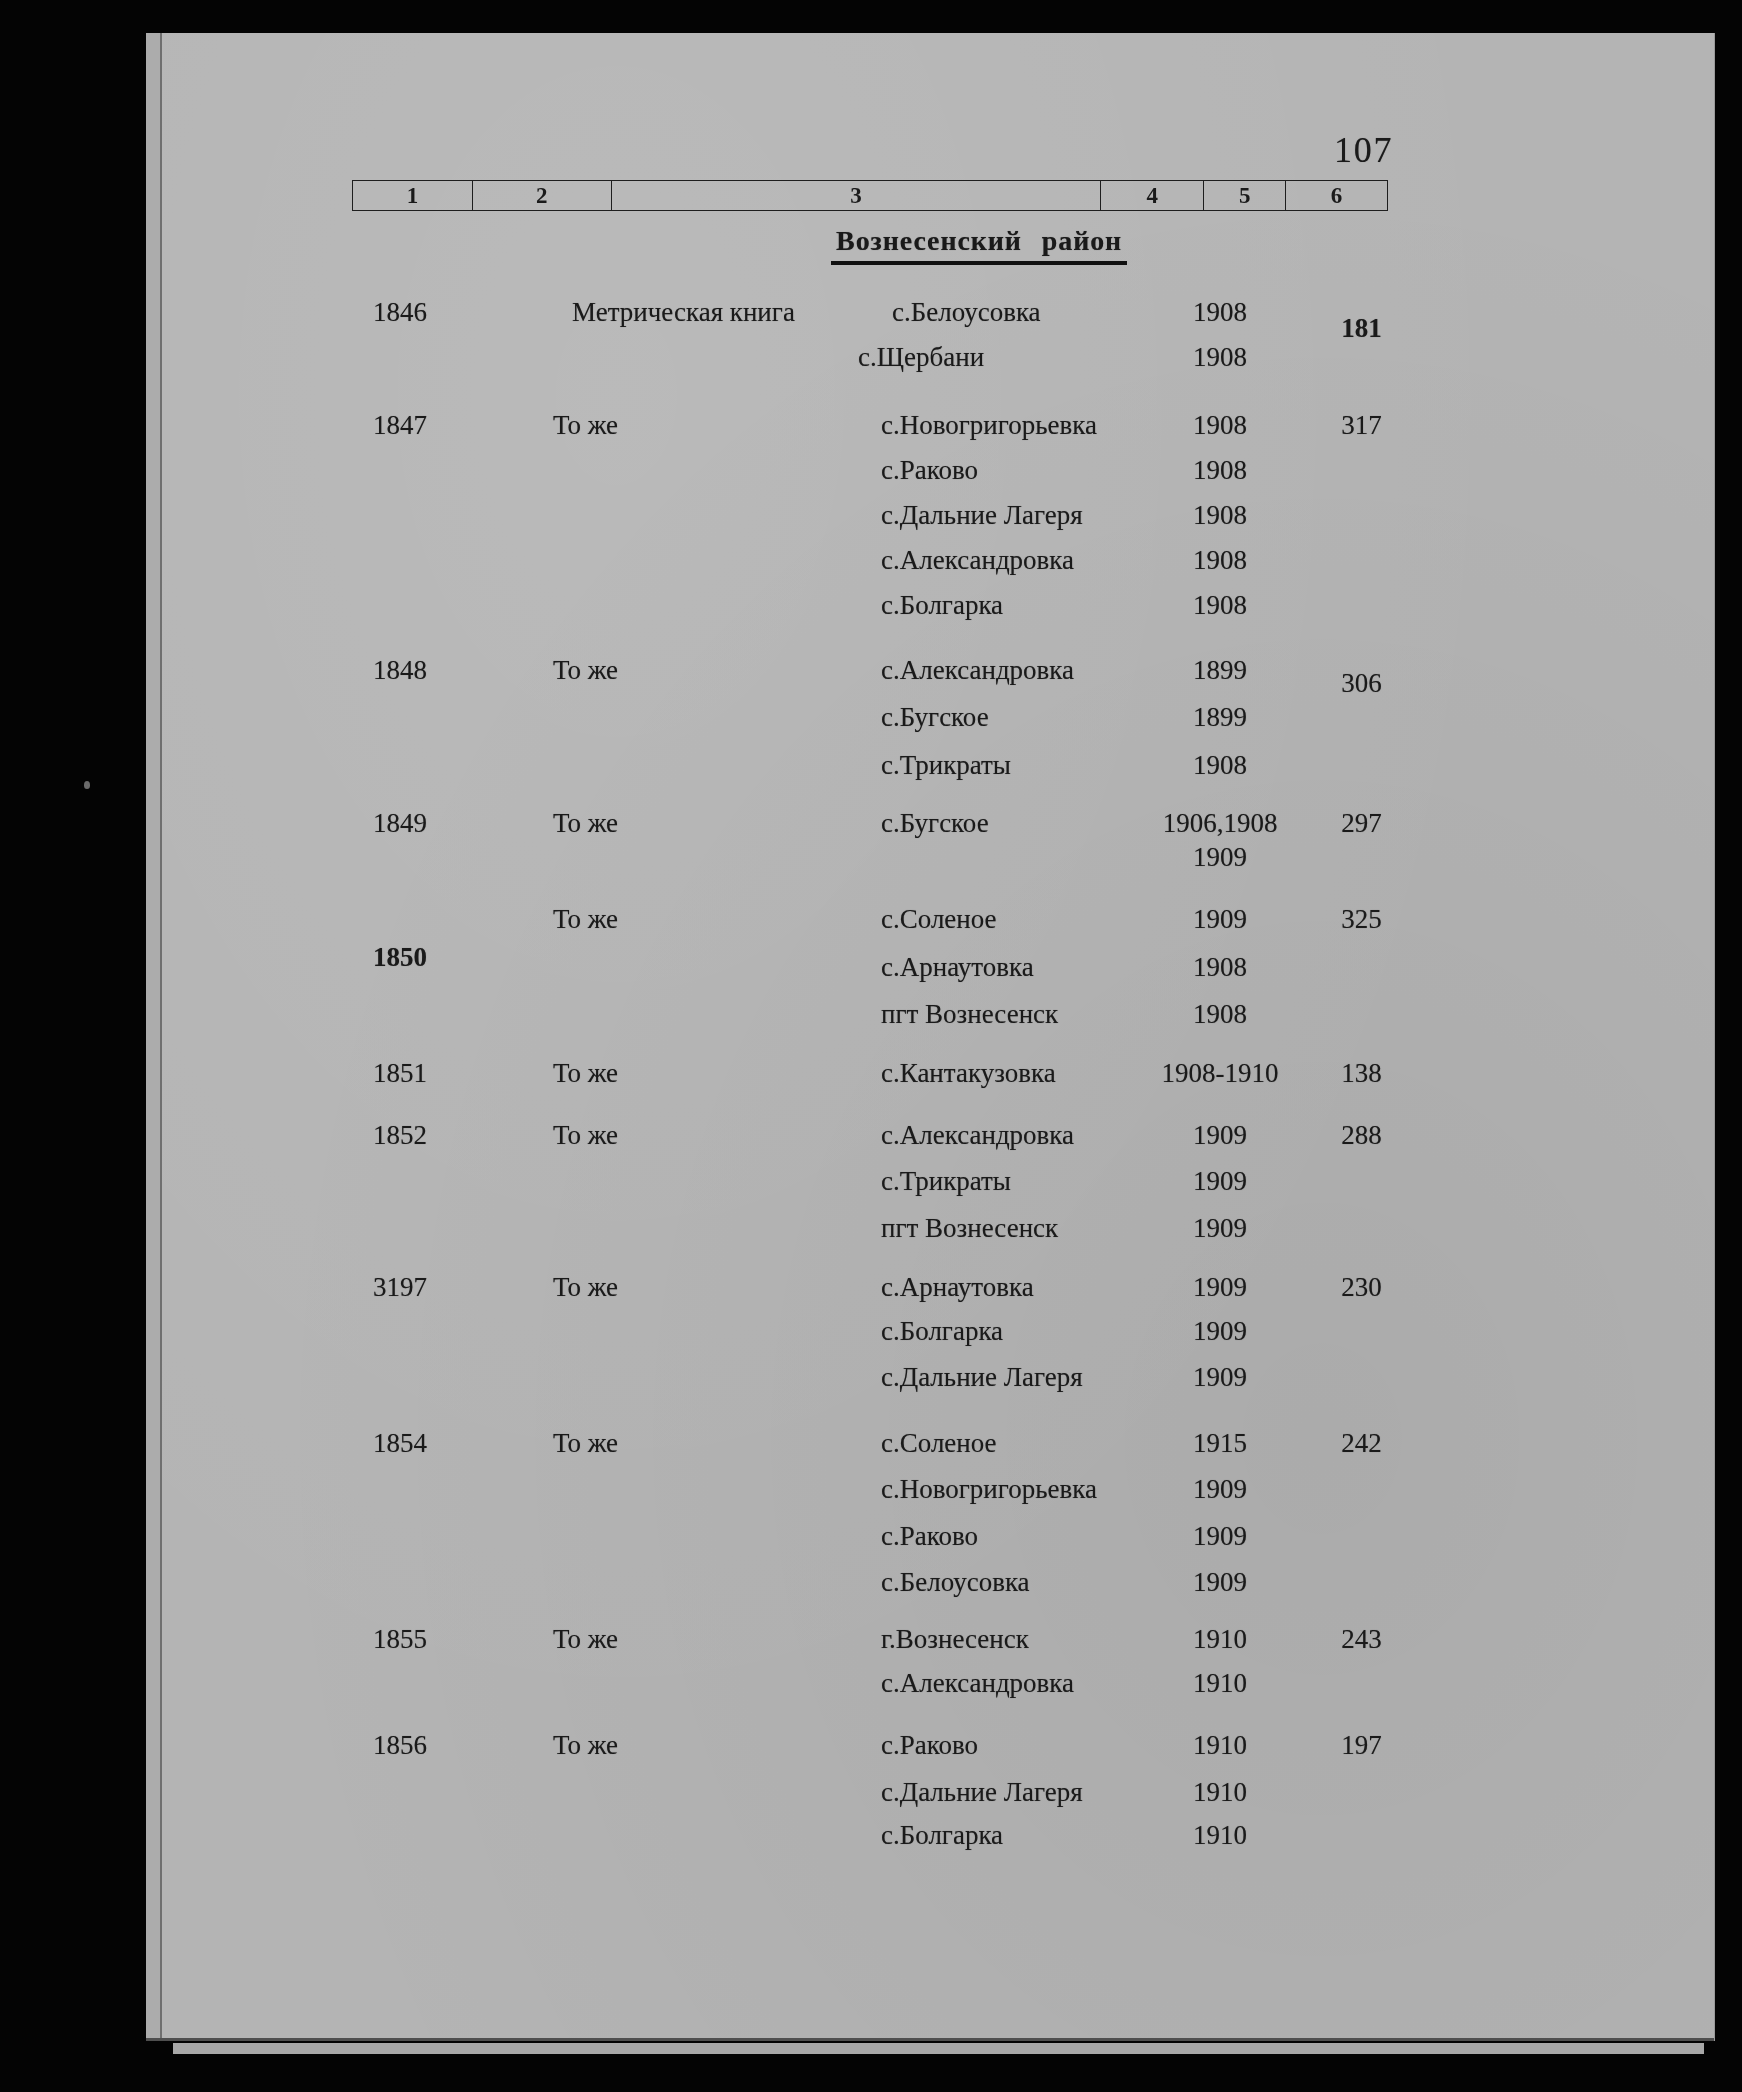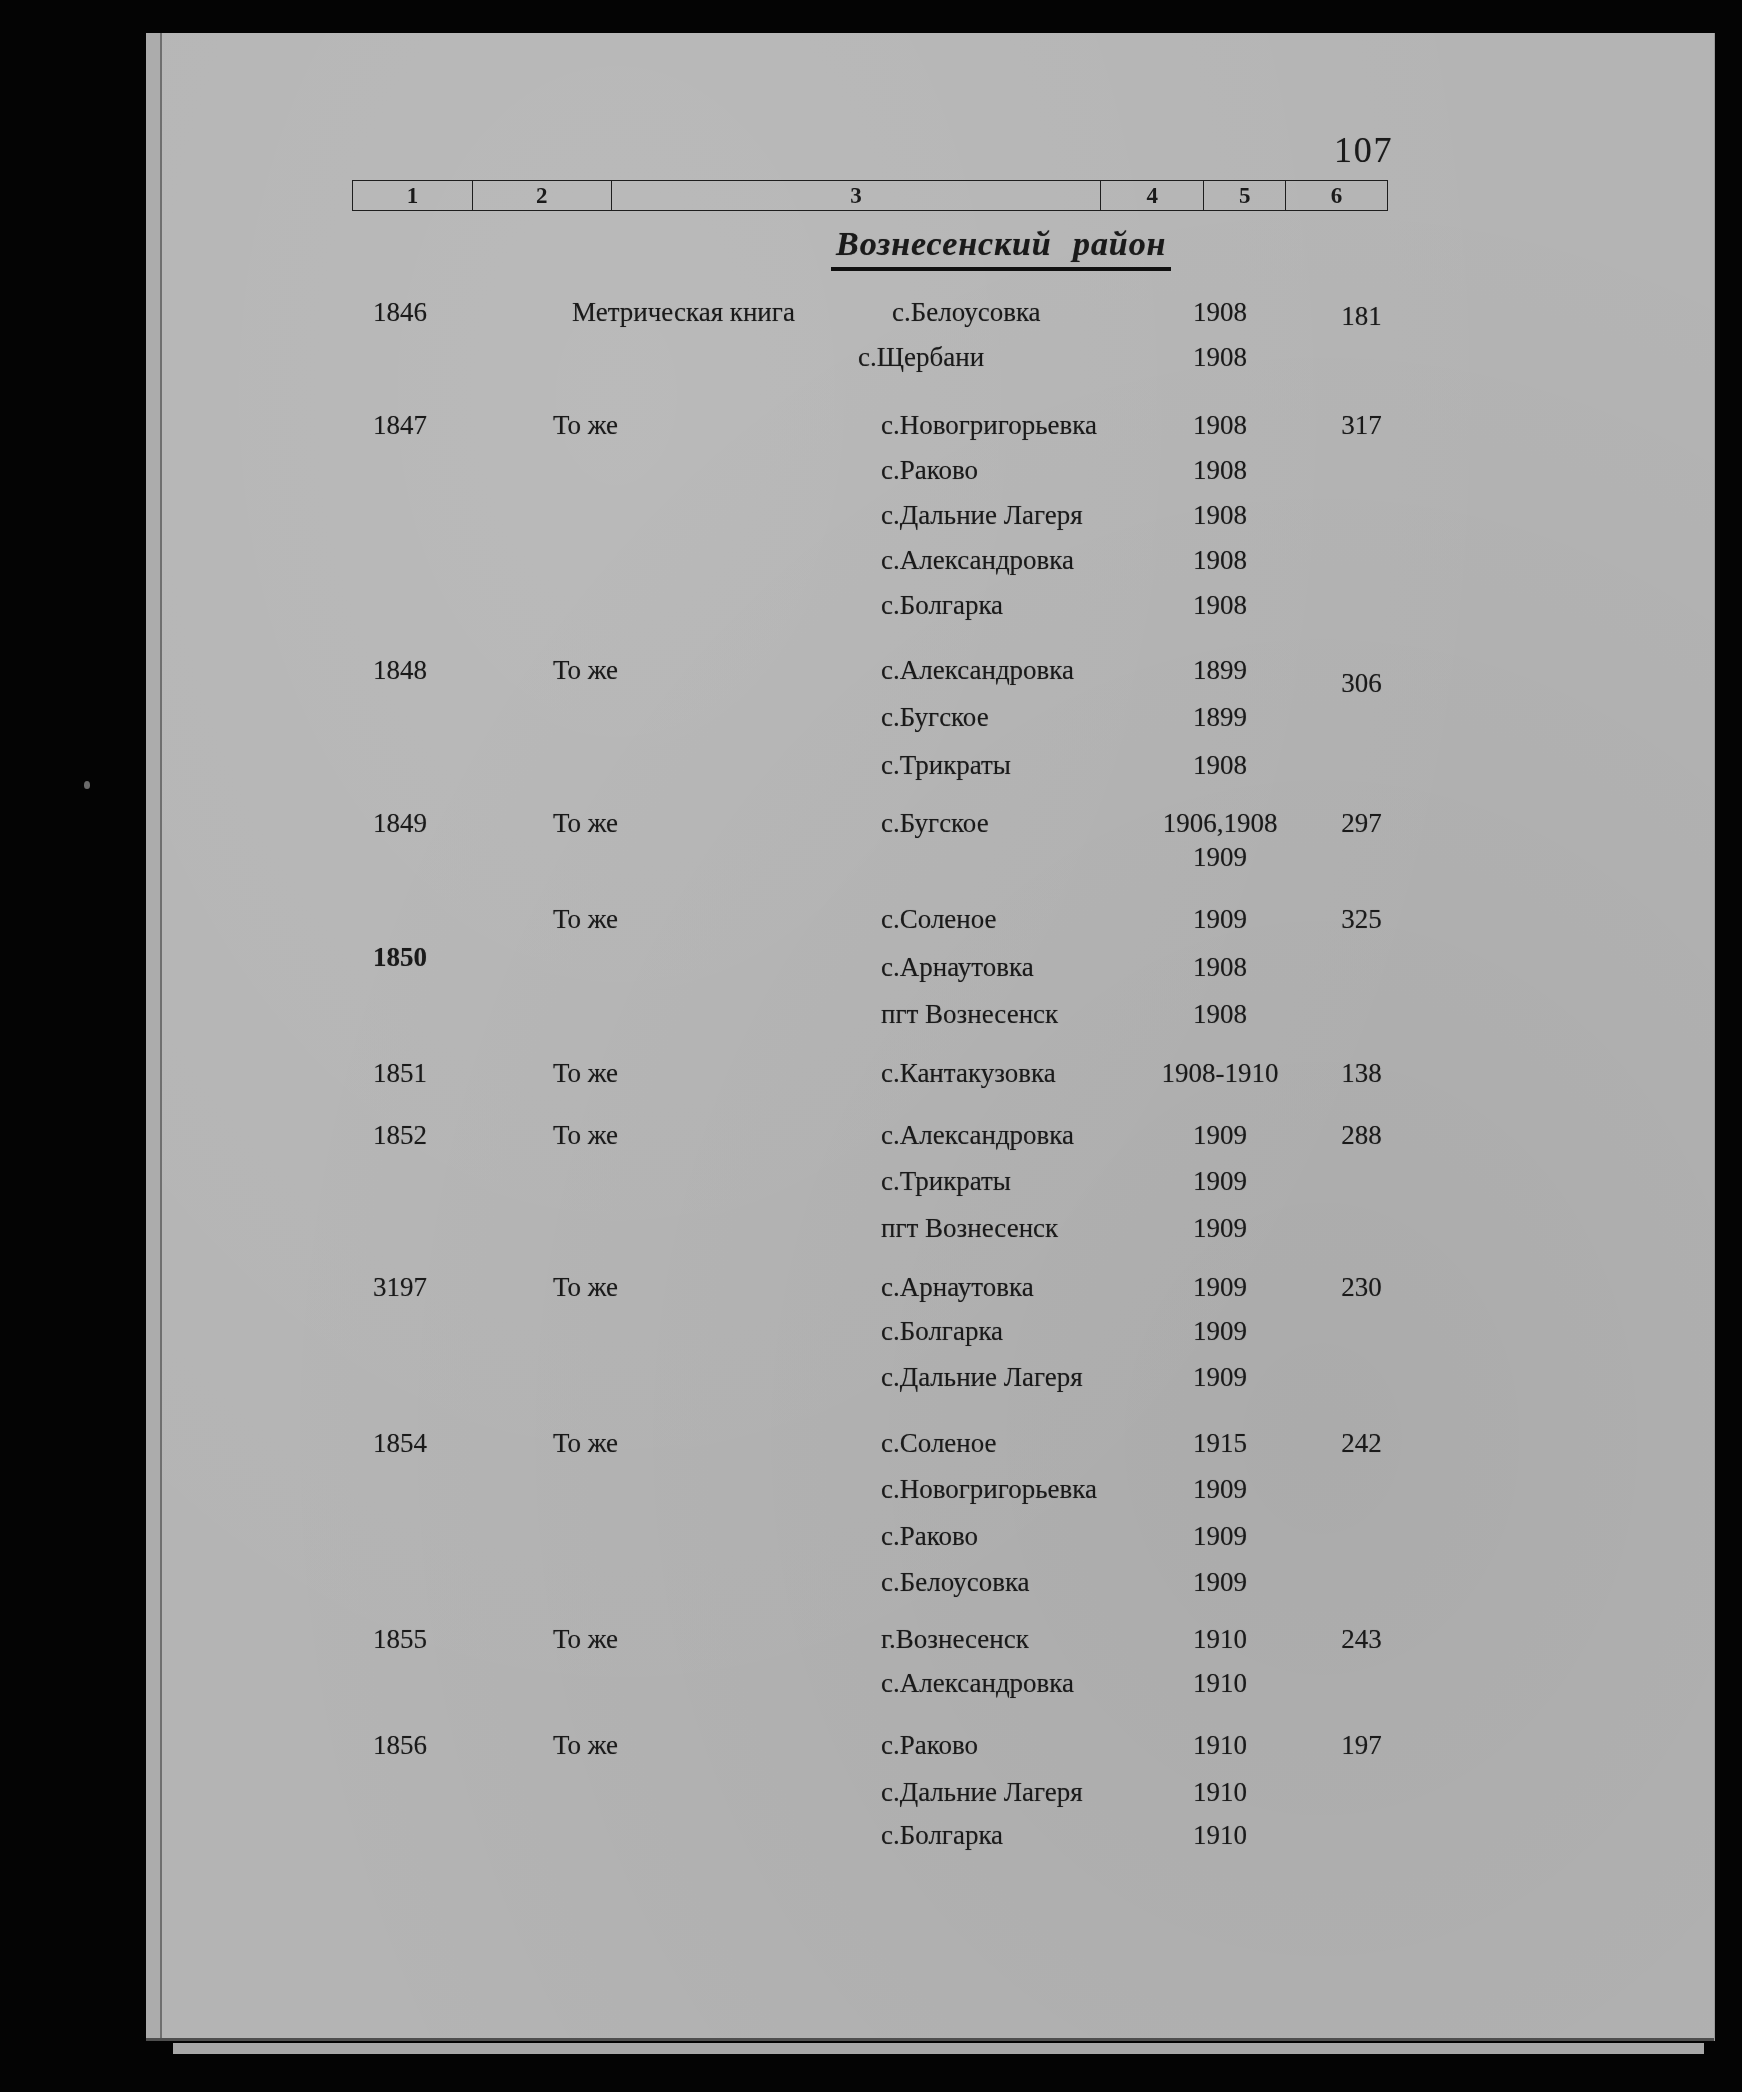--- a/index.html
+++ b/index.html
@@ -33,21 +33,21 @@
   }
   .col-cell{
     box-sizing:border-box;border-left:1.7px solid var(--line,#222);
     display:flex;align-items:center;justify-content:center;
     font-weight:bold;font-size:23px;line-height:26px;
   }
   .col-cell:last-child{border-right:1.7px solid var(--line,#222);}
 
   .title{
     position:absolute;left:685px;top:192px;
-    font-size:34px;font-weight:bold;font-style:italic;
+    font-size:28px;font-weight:bold;
     word-spacing:12px;letter-spacing:0.9px;
     padding:0 5.1px 4.3px 5.1px;border-bottom:4.3px solid #101010;
     text-shadow:0 0 0.9px rgba(10,10,10,.45);
     white-space:nowrap;
   }
 
   .cell{
     position:absolute;font-size:27px;line-height:31px;white-space:nowrap;
     text-shadow:0 0 0.9px rgba(15,15,15,.38);
   }
@@ -70,21 +70,21 @@
         <div class="col-cell" style="width: 139px;">2</div>
         <div class="col-cell" style="width: 490px;">3</div>
         <div class="col-cell" style="width: 103px;">4</div>
         <div class="col-cell" style="width: 82px;">5</div>
         <div class="col-cell" style="width: 103px;">6</div>
       </div>
     <div class="title">Вознесенский  район</div>
     <div id="rows">
         <div class="cell num" style="top: 264px;">1846</div>
         <div class="cell kind" style="top: 264px; left: 426px;">Метрическая книга</div>
-        <div class="cell pages" style="top: 268px;">181</div>
+        <div class="cell pages" style="top: 280px; font-weight: bold;">181</div>
         <div class="cell place" style="top: 264px; left: 746px;">с.Белоусовка</div>
         <div class="cell year" style="top: 264px;">1908</div>
         <div class="cell place" style="top: 309px; left: 712px;">с.Щербани</div>
         <div class="cell year" style="top: 309px;">1908</div>
         <div class="cell num" style="top: 377px;">1847</div>
         <div class="cell kind" style="top: 377px;">То же</div>
         <div class="cell pages" style="top: 377px;">317</div>
         <div class="cell place" style="top: 377px;">с.Новогригорьевка</div>
         <div class="cell year" style="top: 377px;">1908</div>
         <div class="cell place" style="top: 422px;">с.Раково</div>

